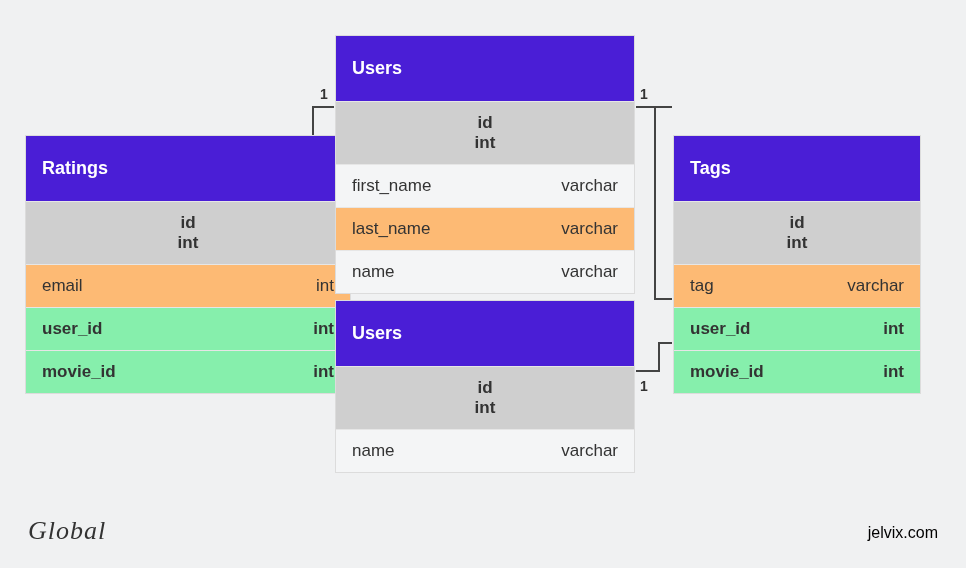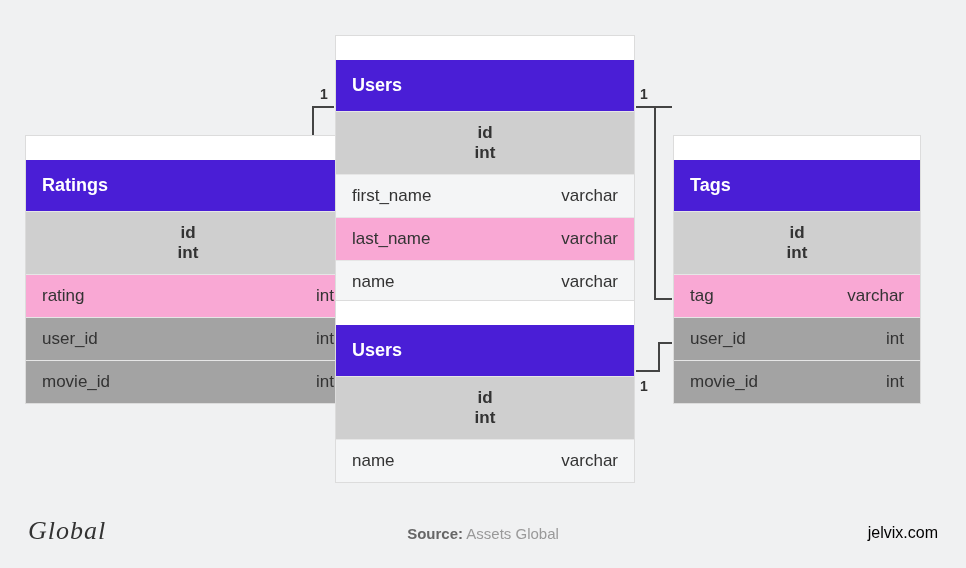--- a/index.html
+++ b/index.html
@@ -19,37 +19,36 @@
   .table-box {
     position: absolute;
     background: #fff;
     border: 1px solid #dcdcdc;
     box-shadow: 0 0 0 0 rgba(0,0,0,0);
   }
   .table-header {
     background: #4a1ed6;
     color: #fff;
     font-weight: 600;
-    padding: 15px 16px;
+    padding: 22px 16px;
     font-size: 18px;
-    margin-top: 24px;
   }
   .row {
     display: flex;
     justify-content: space-between;
     align-items: center;
     padding: 11px 16px;
     font-size: 17px;
     color: #333;
     border-top: 1px solid #e6e6e6;
   }
   .row.pk { background: #cfcfcf; font-weight: 700; flex-direction: column; }
-  .row.fk { background: #a3a3a3; font-weight: 400; gap: 48px; }
+  .row.fk { background: #86efac; font-weight: 700; gap: 48px; }
   .row.light { background: #f4f5f6; }
-  .row.alt { background: #f9a8d4; }
+  .row.alt { background: #fdba74; }
   .row .col-name { text-align: left; }
   .row .col-type { text-align: right; color: #333; }
   .row.pk .col-type, .row .col-type { font-weight: inherit; }
 
   
   .ratings { left: 25px;  top: 135px; width: 326px; }
   .users1  { left: 335px; top: 35px;  width: 300px; }
   .users2  { left: 335px; top: 300px; width: 300px; }
   .tags    { left: 673px; top: 135px; width: 248px; }
 
@@ -133,21 +132,21 @@
   <span class="card-label c3">1</span>
   <span class="card-label c4">1</span>
 
   <div class="table-box ratings">
     <div class="table-header">Ratings</div>
     <div class="row pk">
       <span class="col-name">id</span>
       <span class="col-type">int</span>
     </div>
     <div class="row alt">
-      <span class="col-name">rating</span>
+      <span class="col-name">email</span>
       <span class="col-type">int</span>
     </div>
     <div class="row fk">
       <span class="col-name">user_id</span>
       <span class="col-type">int</span>
     </div>
     <div class="row fk">
       <span class="col-name">movie_id</span>
       <span class="col-type">int</span>
     </div>
@@ -199,19 +198,15 @@
       <span class="col-name">user_id</span>
       <span class="col-type">int</span>
     </div>
     <div class="row fk">
       <span class="col-name">movie_id</span>
       <span class="col-type">int</span>
     </div>
   </div>
 
   <div class="footer-left">Global</div>
-  <div class="footer-center">
-    <b>Source:</b>
-    <span>Assets Global</span>
-  </div>
   <div class="footer-right">jelvix.com</div>
 
 </div>
 
 </body></html>

